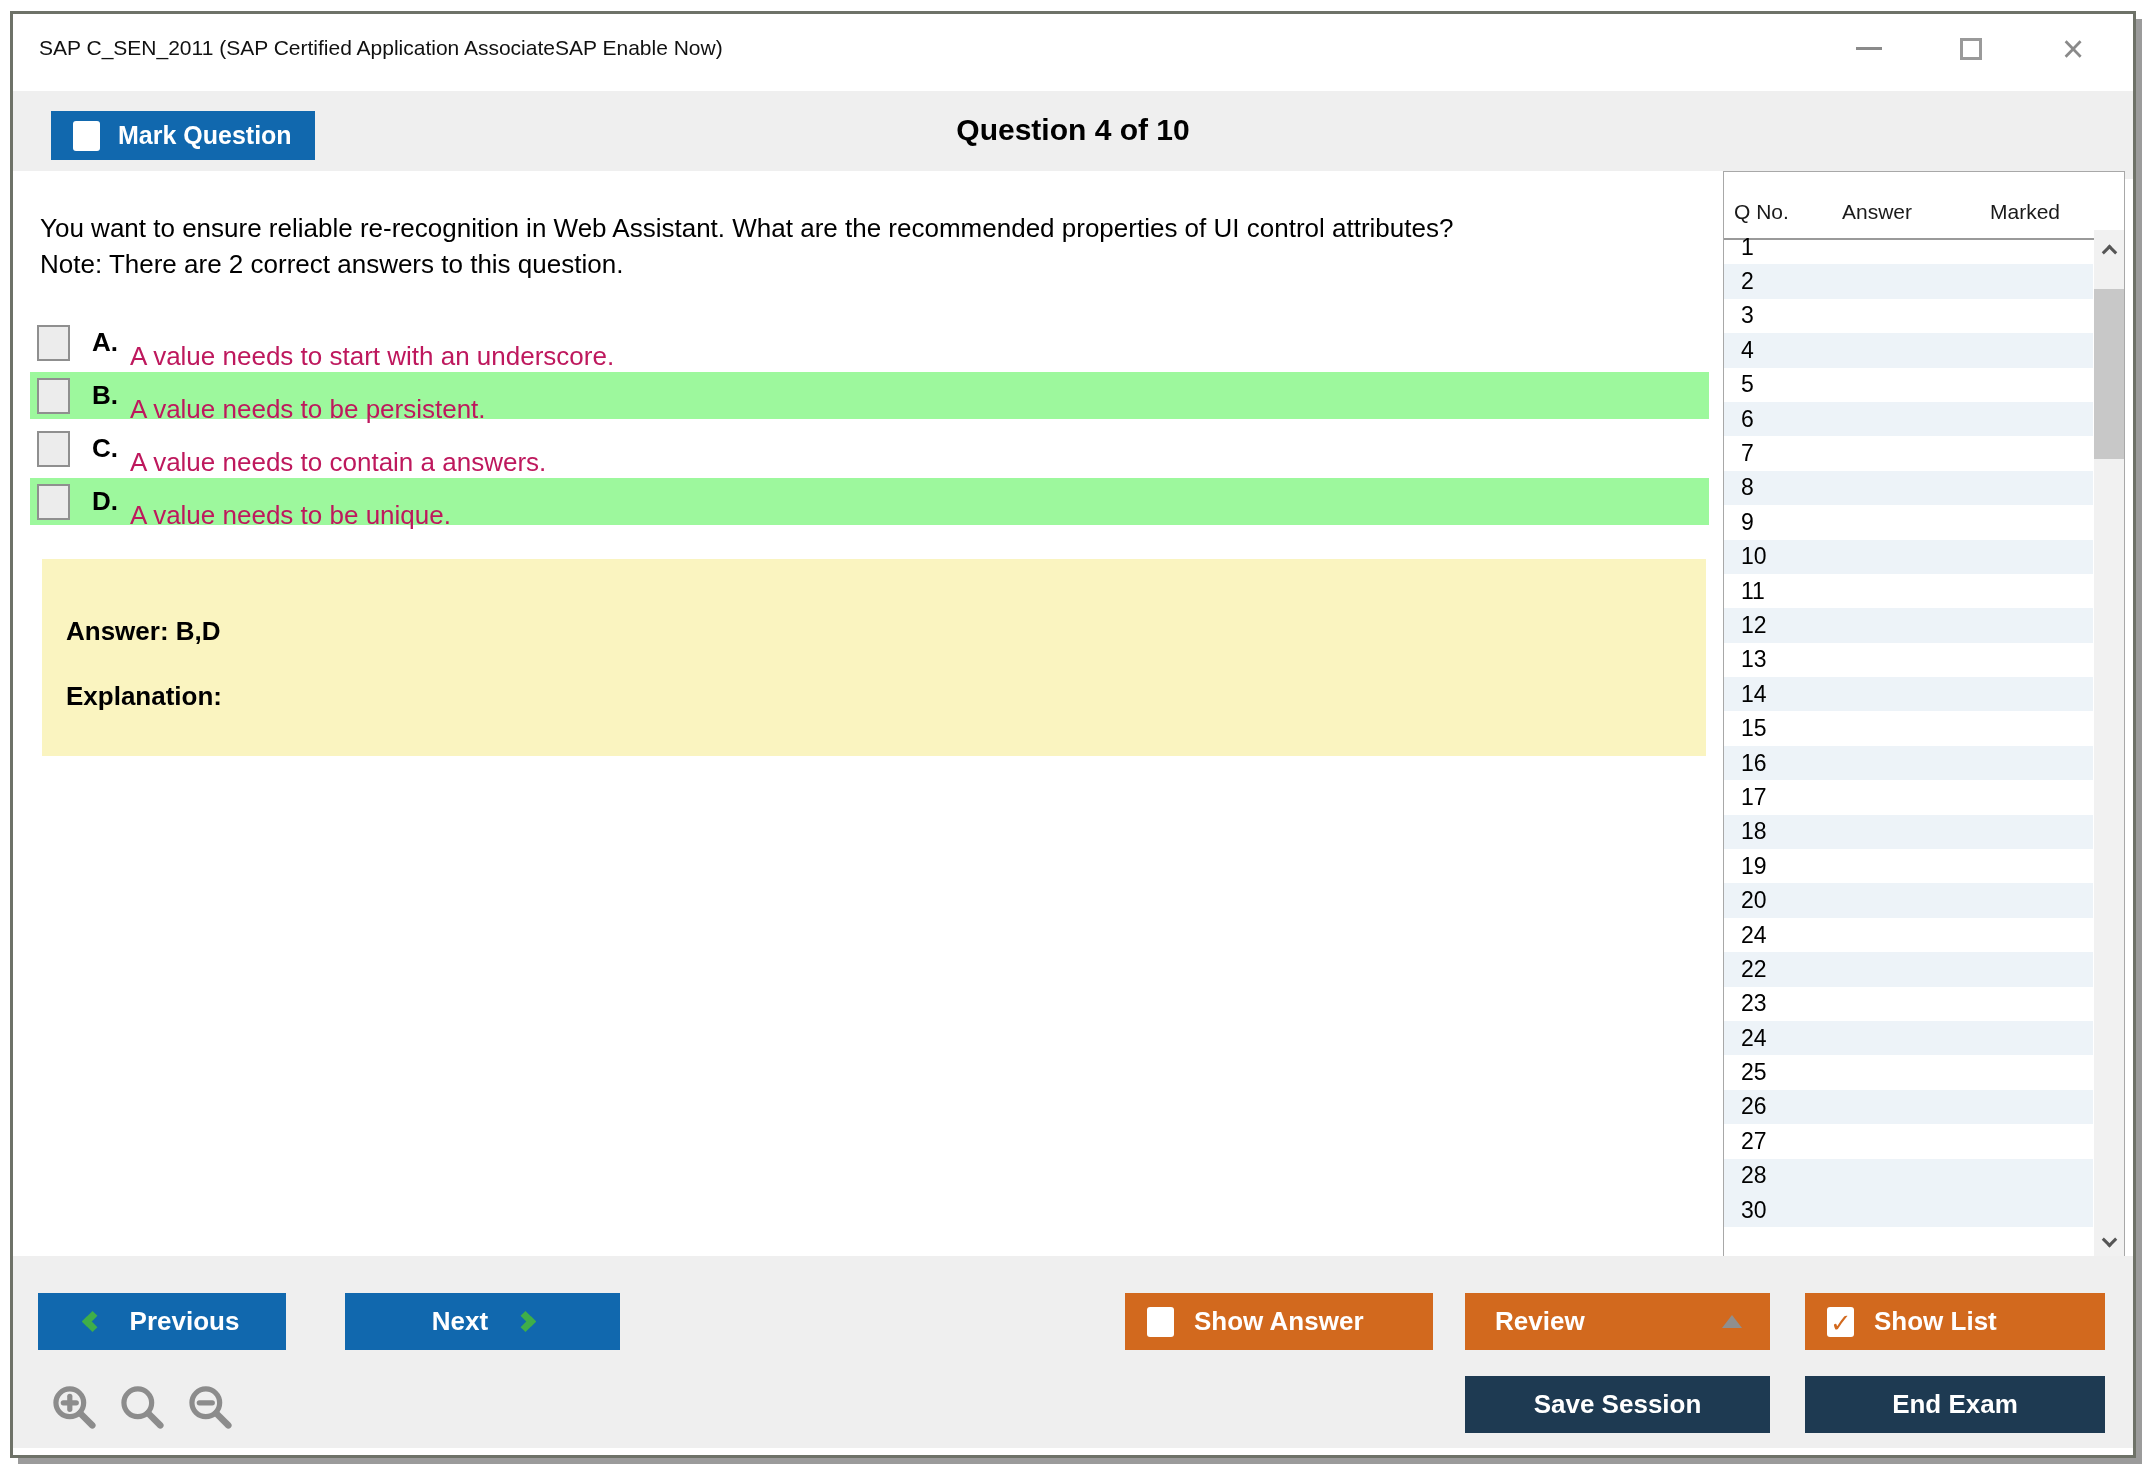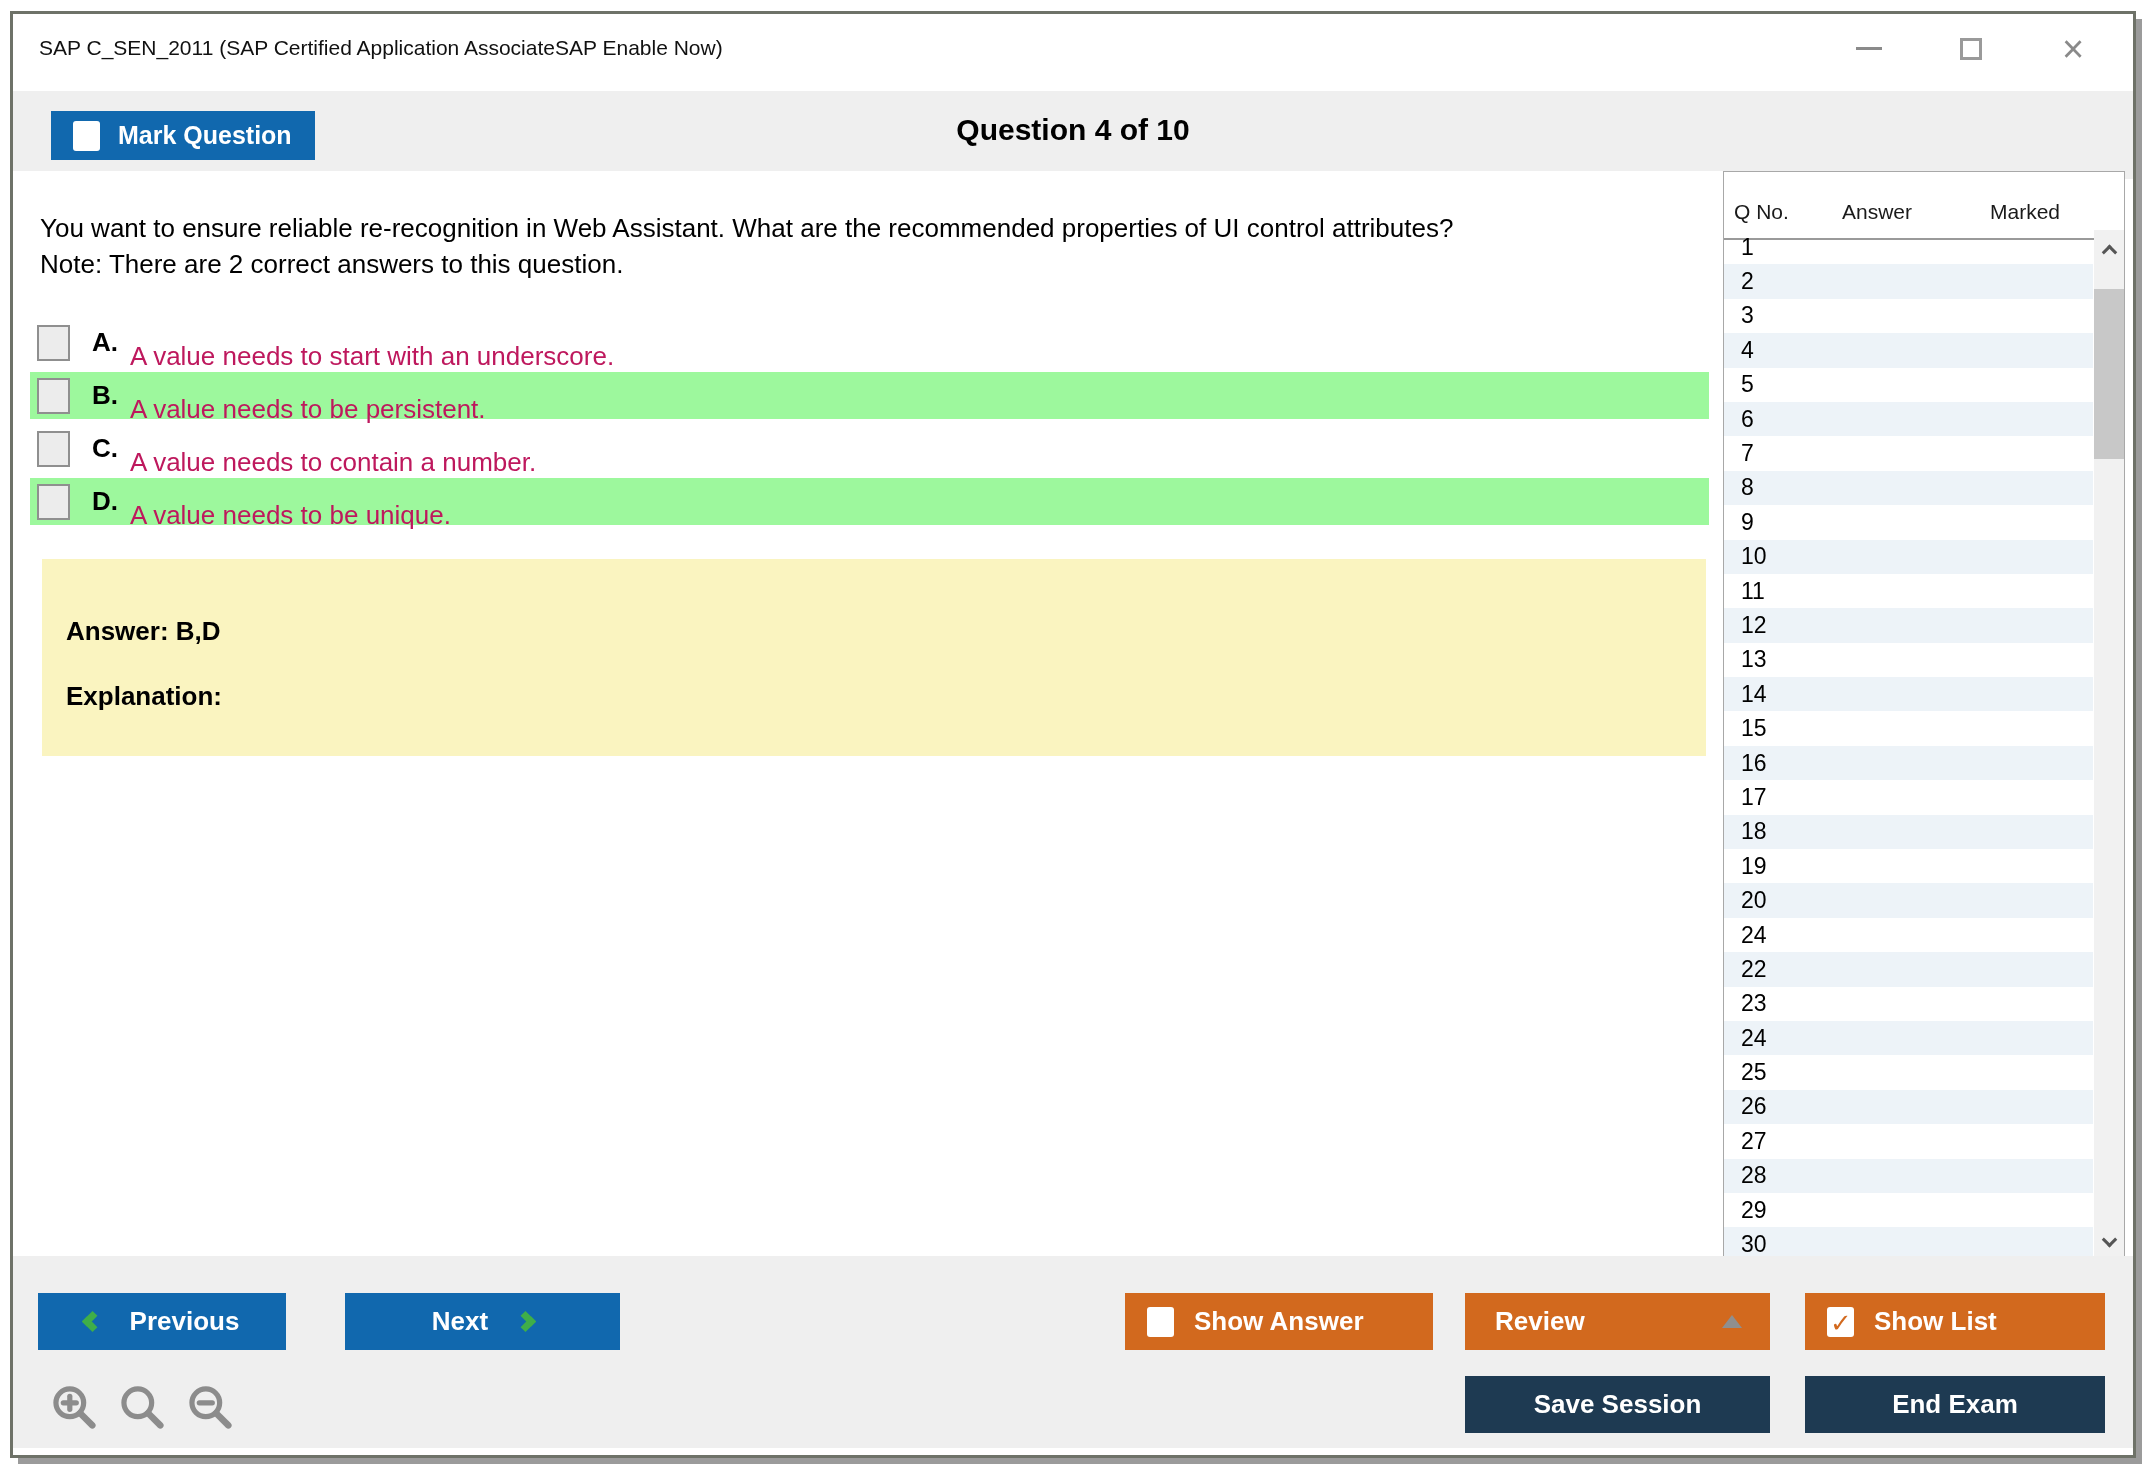--- a/index.html
+++ b/index.html
@@ -138,21 +138,21 @@
           <span class="opt-text">A value needs to start with an underscore.</span>
         </div>
         <div class="option highlighted">
           <span class="opt-cbx"></span>
           <span class="opt-letter">B.</span>
           <span class="opt-text">A value needs to be persistent.</span>
         </div>
         <div class="option">
           <span class="opt-cbx"></span>
           <span class="opt-letter">C.</span>
-          <span class="opt-text">A value needs to contain a number.</span>
+          <span class="opt-text">A value needs to contain a answers.</span>
         </div>
         <div class="option highlighted">
           <span class="opt-cbx"></span>
           <span class="opt-letter">D.</span>
           <span class="opt-text">A value needs to be unique.</span>
         </div>
       </div>
       <div class="answer-box">
         <div class="ans-line">Answer: B,D</div>
         <div class="ans-line">Explanation:</div>
@@ -243,23 +243,20 @@
               <span>25</span>
             </div>
             <div class="qrow alt">
               <span>26</span>
             </div>
             <div class="qrow">
               <span>27</span>
             </div>
             <div class="qrow alt">
               <span>28</span>
-            </div>
-            <div class="qrow">
-              <span>29</span>
             </div>
             <div class="qrow alt">
               <span>30</span>
             </div>
           </div>
         <div class="scrollbar">
           <div class="sb-btn sb-up">
               <span class="chev chev-up"></span>
             </div>
           <div class="sb-thumb"></div>

